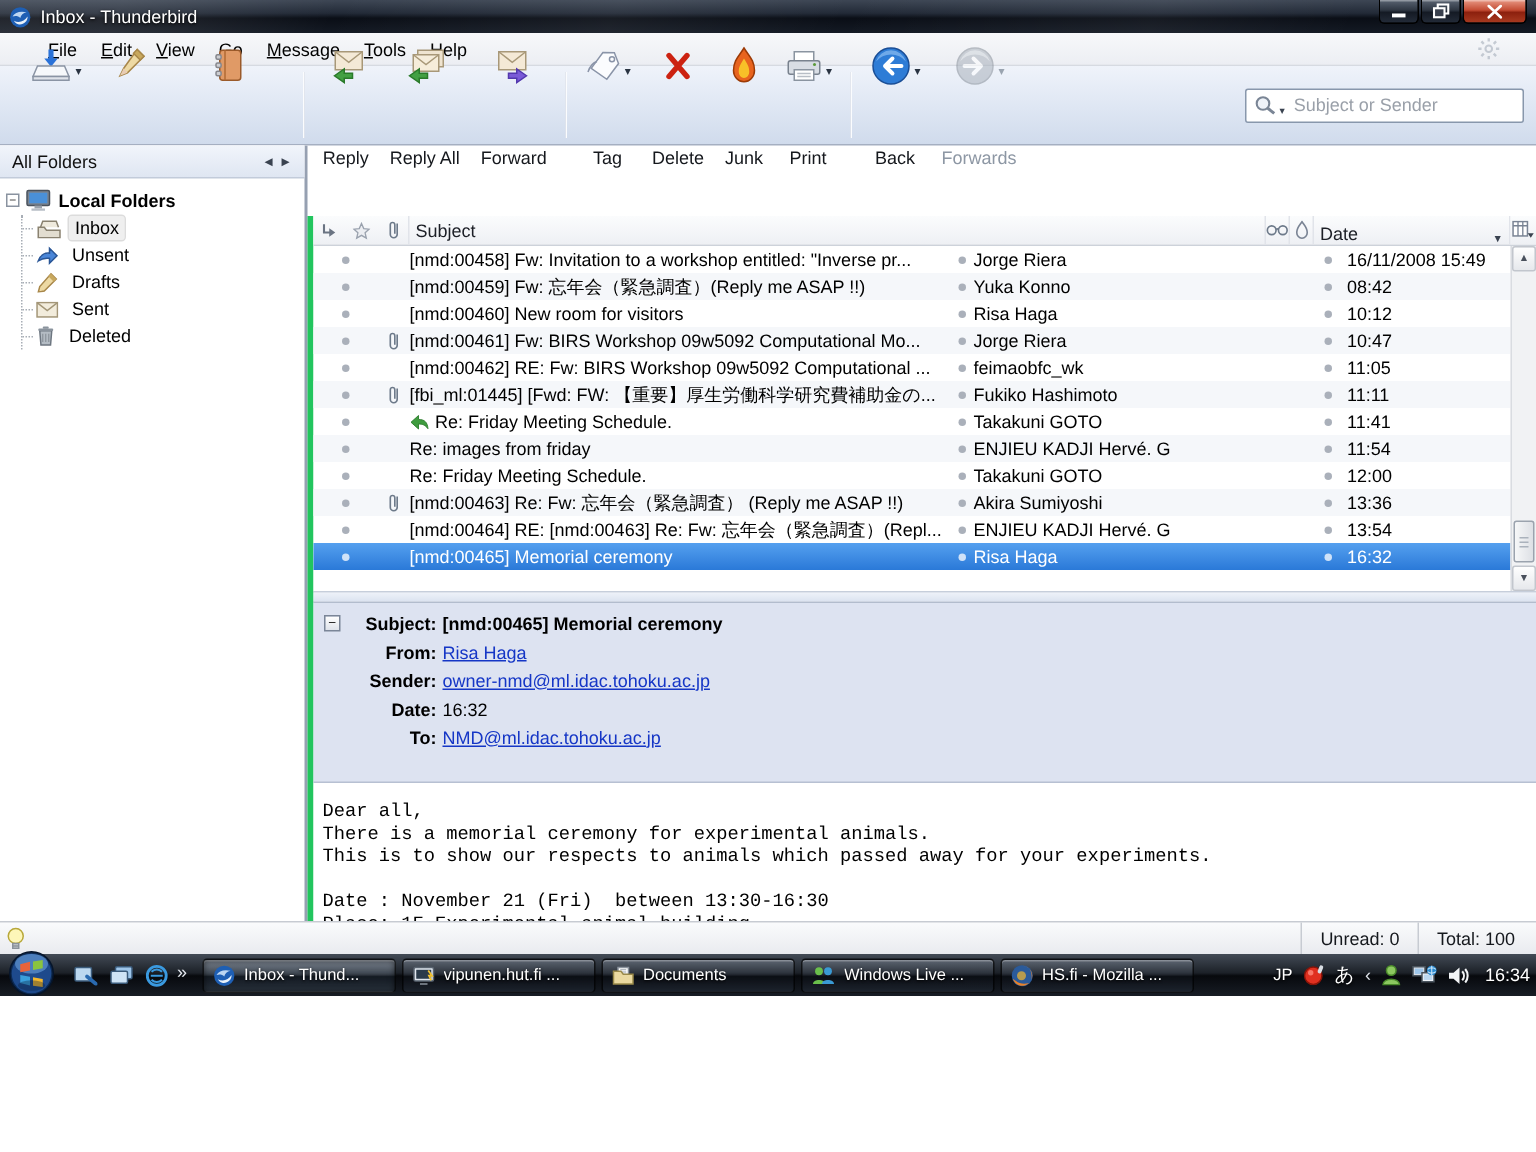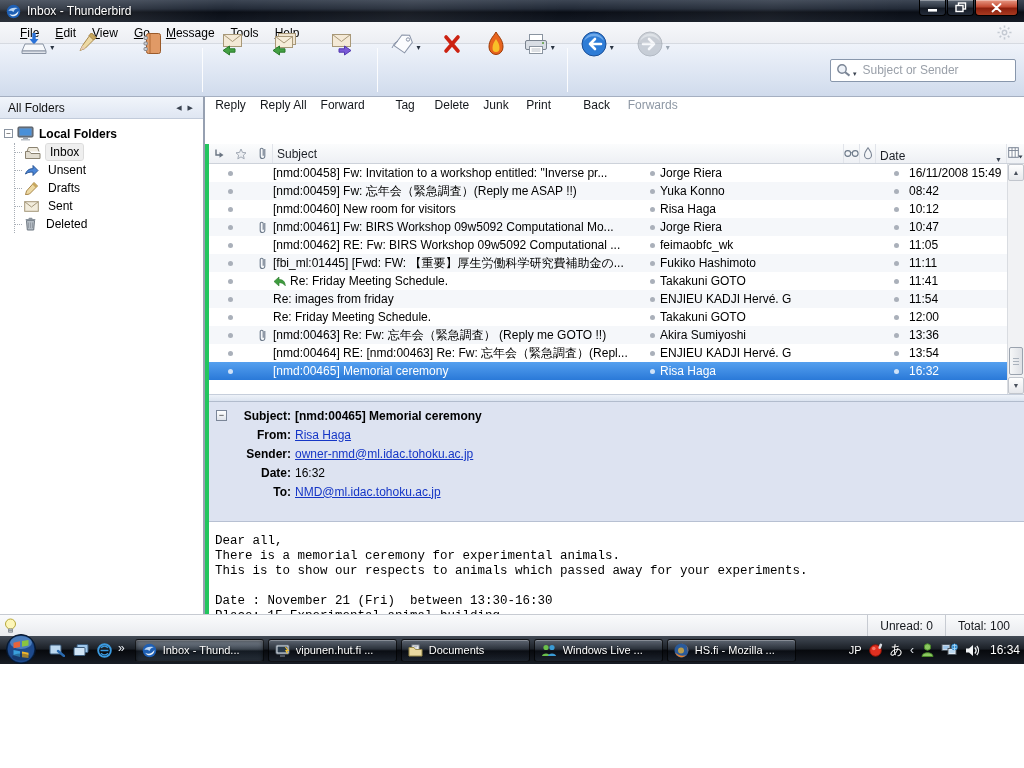--- a/index.html
+++ b/index.html
@@ -15,21 +15,21 @@
     color:#fff; }
   .titlebar .title-text { margin-left:6px; font-size:12px; text-shadow:0 1px 2px #000; }
   .win-buttons { position:absolute; right:6px; top:0; display:flex; }
   .win-btn { width:27px; height:16px; margin-left:1px; border:1px solid #000; border-top:none; border-radius:0 0 4px 4px;
     background:linear-gradient(#5a6472,#2e3642 45%,#141a24 55%,#232b38); display:flex; align-items:center; justify-content:center;
     box-shadow:inset 0 1px 0 rgba(255,255,255,0.35); }
   .win-btn.close { width:43px; background:linear-gradient(#e89884,#c44b33 45%,#8c200e 55%,#a83a20); }
 
   
   .menubar { height:22px; flex:0 0 22px; background:linear-gradient(#f7f8fa,#eceef3); border-bottom:1px solid #d6dae1;
-    display:flex; align-items:center; padding:0 12px; }
+    display:flex; align-items:center; padding:0 24px; }
   .menu-items { display:flex; }
   .menu-item { padding:3px 8px; cursor:default; }
   .menubar .gear { margin-left:auto; display:flex; align-items:center; }
 
   
   .toolbar { height:53px; flex:0 0 53px; background:linear-gradient(#eff3fa,#dee6f3 55%,#d0dbec); border-bottom:1px solid #a5afc1;
     display:flex; align-items:center; padding:0 8px; }
   .tb-buttons { display:flex; align-items:center; height:100%; }
   .tb-btn { display:flex; flex-direction:column; align-items:center; justify-content:center; padding:2px 6px 1px; margin:0 1px; border-radius:3px; }
   .tb-btn .icrow { height:28px; display:flex; align-items:center; }
@@ -66,21 +66,21 @@
   .list-header { height:20px; display:flex; align-items:stretch; background:linear-gradient(#fbfcfd,#eef0f4); border-bottom:1px solid #cdd2da; font-size:12px; color:#1c1f26; }
   .hc { display:flex; align-items:center; border-right:1px solid #e1e4ea; padding:0 4px; }
   .hc-icons { width:64px; justify-content:space-between; padding:0 5px; }
   .hc-subject { flex:1; min-width:0; }
   .hc-read { width:16px; justify-content:center; padding:0; }
   .hc-sender { width:228px; }
   .hc-junk { width:16px; justify-content:center; padding:0; }
   .hc-date { width:131px;align-items:flex-end; }
   .hc-date .sort { margin-left:auto; font-size:7px; color:#3a4350; }
   .hc-picker { width:17px; border-right:none; justify-content:center; padding:0; background:linear-gradient(#fbfcfd,#eef0f4); }
-  .rows { position:absolute; top:20px; left:0; right:6px; }
+  .rows { position:absolute; top:20px; left:0; right:17px; }
   .row { height:18px; display:flex; align-items:center; white-space:nowrap; }
   .row:nth-child(even) { background:#f5f7fa; }
   .row.selected { background:linear-gradient(#55a0ef,#2a79d8); color:#fff; }
   .c-dot1 { width:42px; flex:0 0 42px; display:flex; justify-content:center; }
   .c-clip { width:22px; flex:0 0 22px; display:flex; justify-content:center; }
   .c-subject { flex:1; min-width:0; overflow:hidden; text-overflow:ellipsis; display:flex; align-items:center; }
   .c-subject .replied { margin-right:4px; display:inline-flex; }
   .c-dot2,.c-dot3 { width:16px; flex:0 0 16px; display:flex; justify-content:center; }
   .c-sender { width:228px; flex:0 0 228px; overflow:hidden; text-overflow:ellipsis; padding-right:4px; }
   .c-date { width:114px; flex:0 0 114px; padding-left:5px; }
@@ -655,21 +655,21 @@
               <span class="c-dot1">
                 <span class="dot"></span>
               </span>
               <span class="c-clip">
                 <span class="ic">
                   <svg width="9" height="15" viewBox="0 0 9 15">
                     <path d="M6.8 3 v7.2 a2.3 2.3 0 0 1 -4.6 0 V3.8 a1.5 1.5 0 0 1 3 0 v6" fill="none" stroke="#6d7a8a" stroke-width="1.1"></path>
                   </svg>
                 </span>
               </span>
-              <span class="c-subject">[nmd:00463] Re: Fw: 忘年会（緊急調査） (Reply me GOTO !!)</span>
+              <span class="c-subject">[nmd:00463] Re: Fw: 忘年会（緊急調査） (Reply me ASAP !!)</span>
               <span class="c-dot2">
                 <span class="dot"></span>
               </span>
               <span class="c-sender">Akira Sumiyoshi</span>
               <span class="c-dot3">
                 <span class="dot"></span>
               </span>
               <span class="c-date">13:36</span>
             </div>
             <div class="row">

